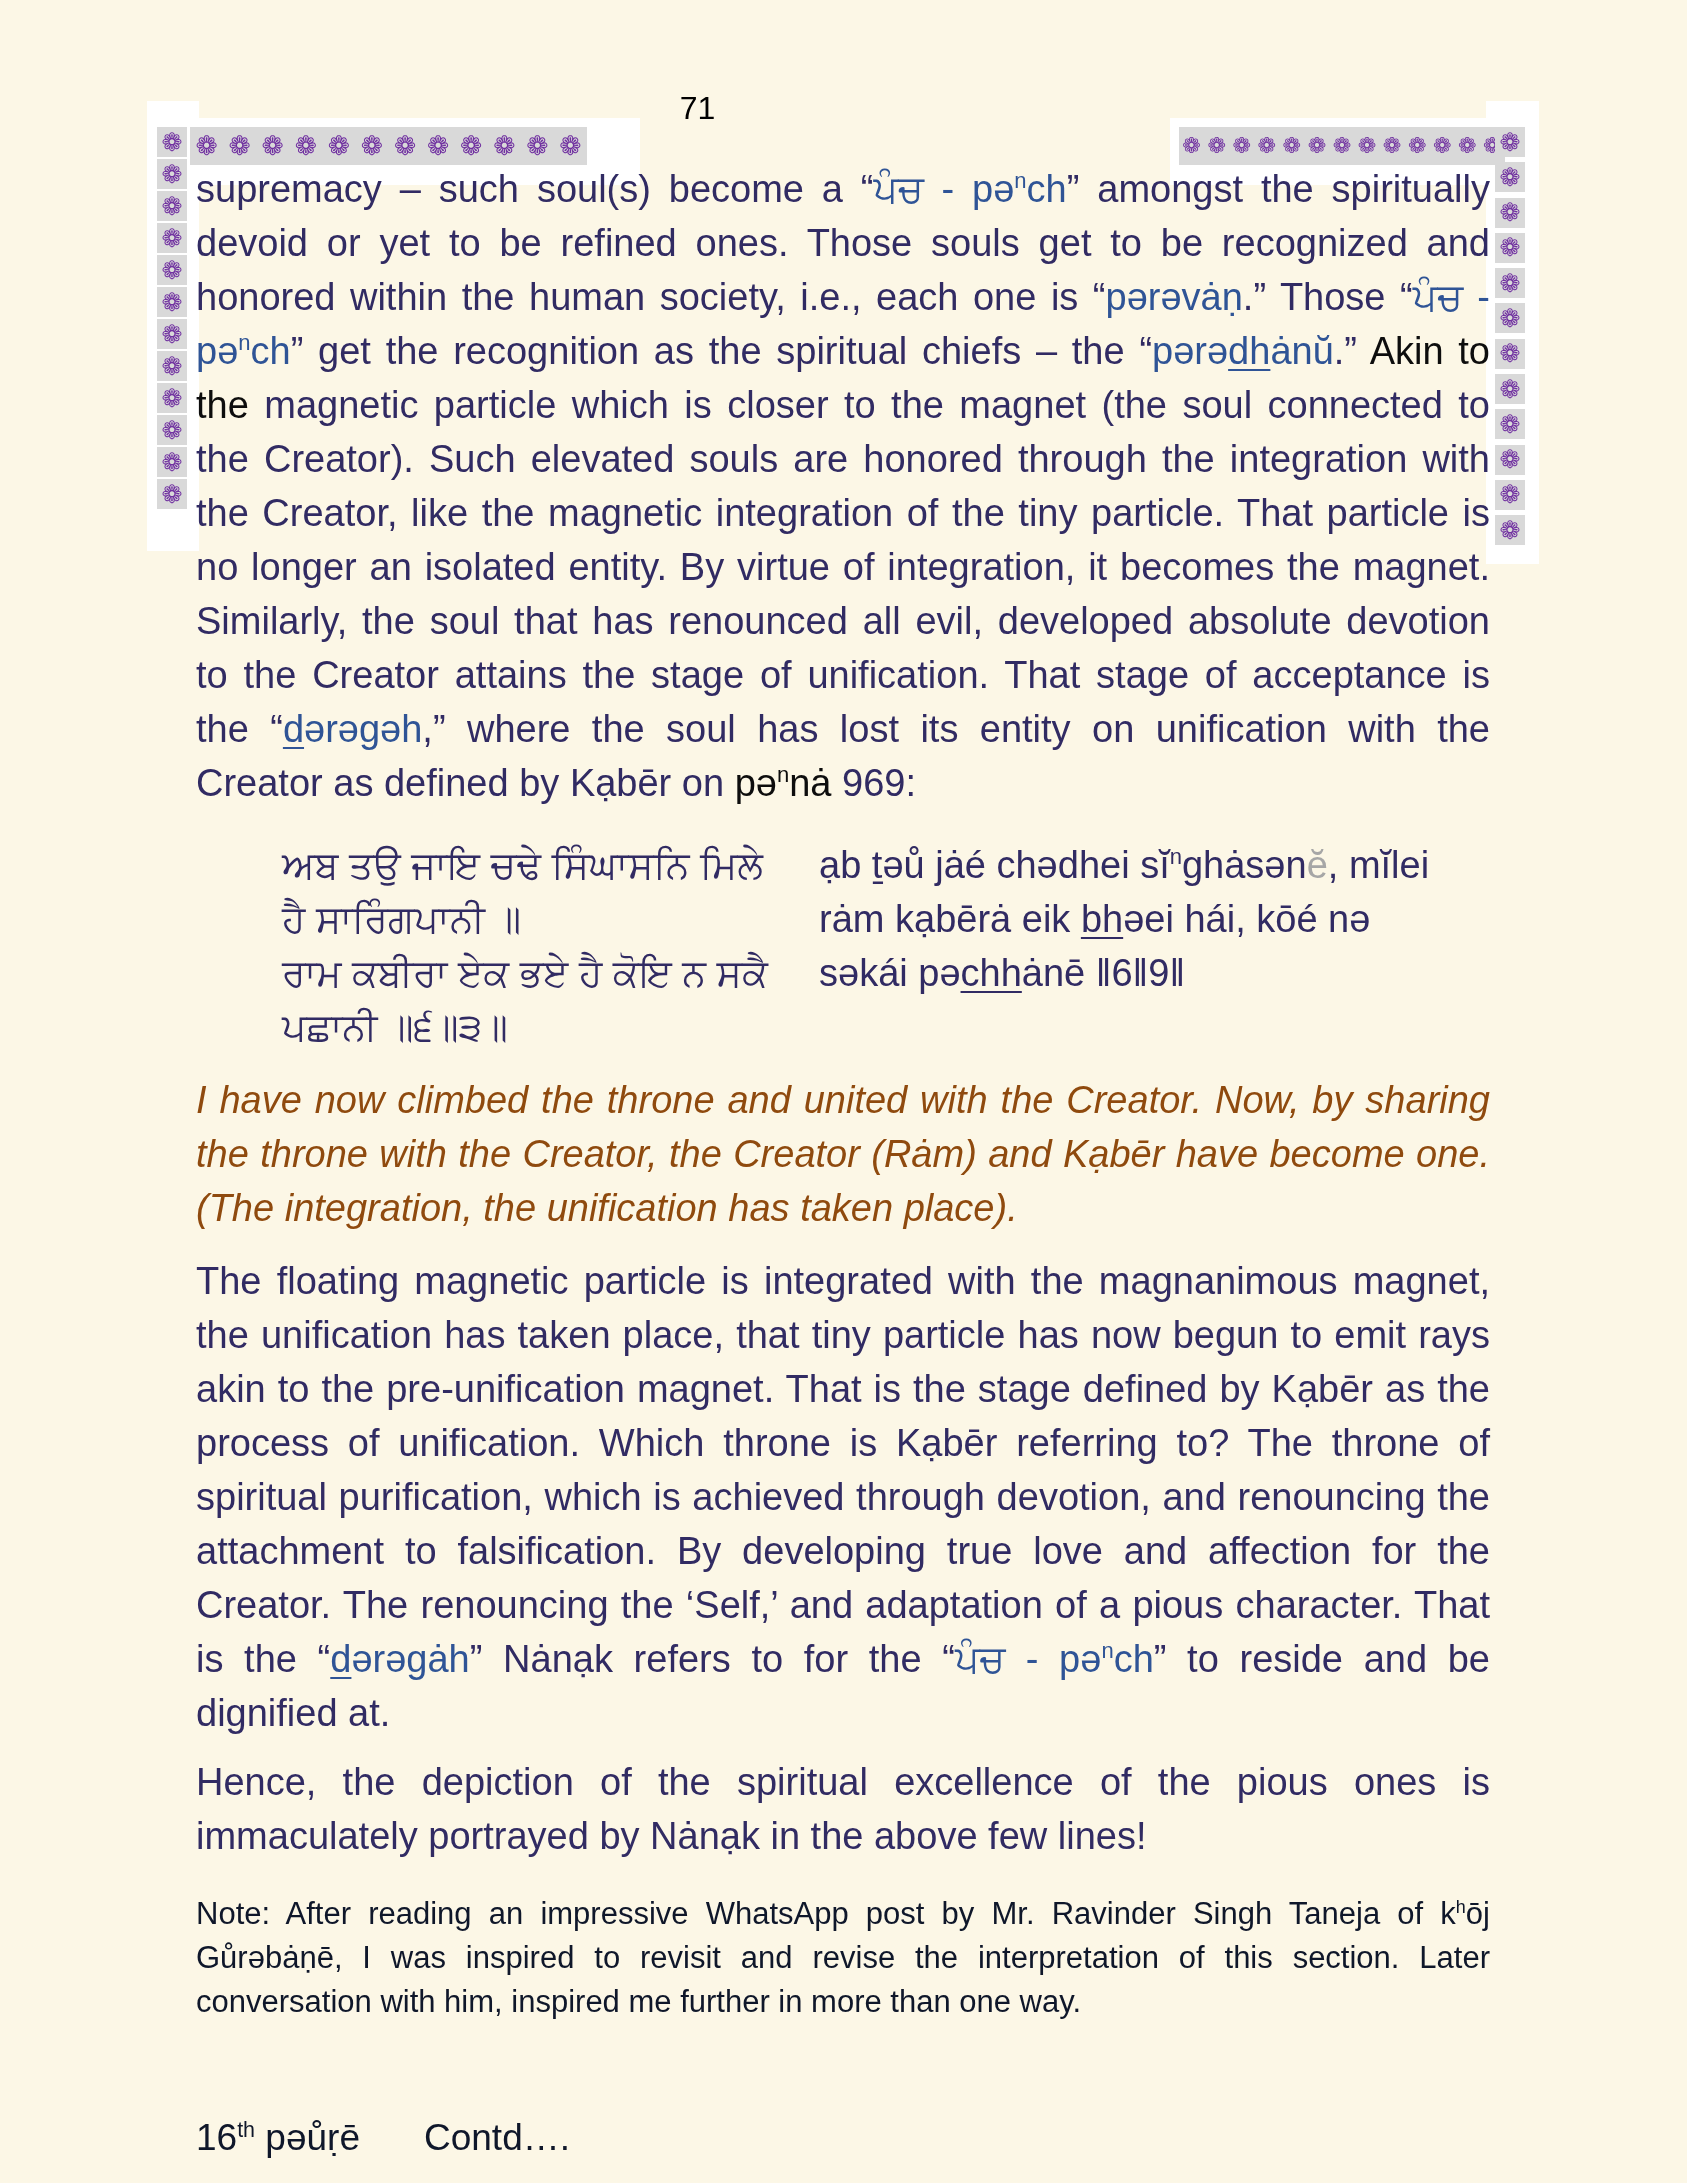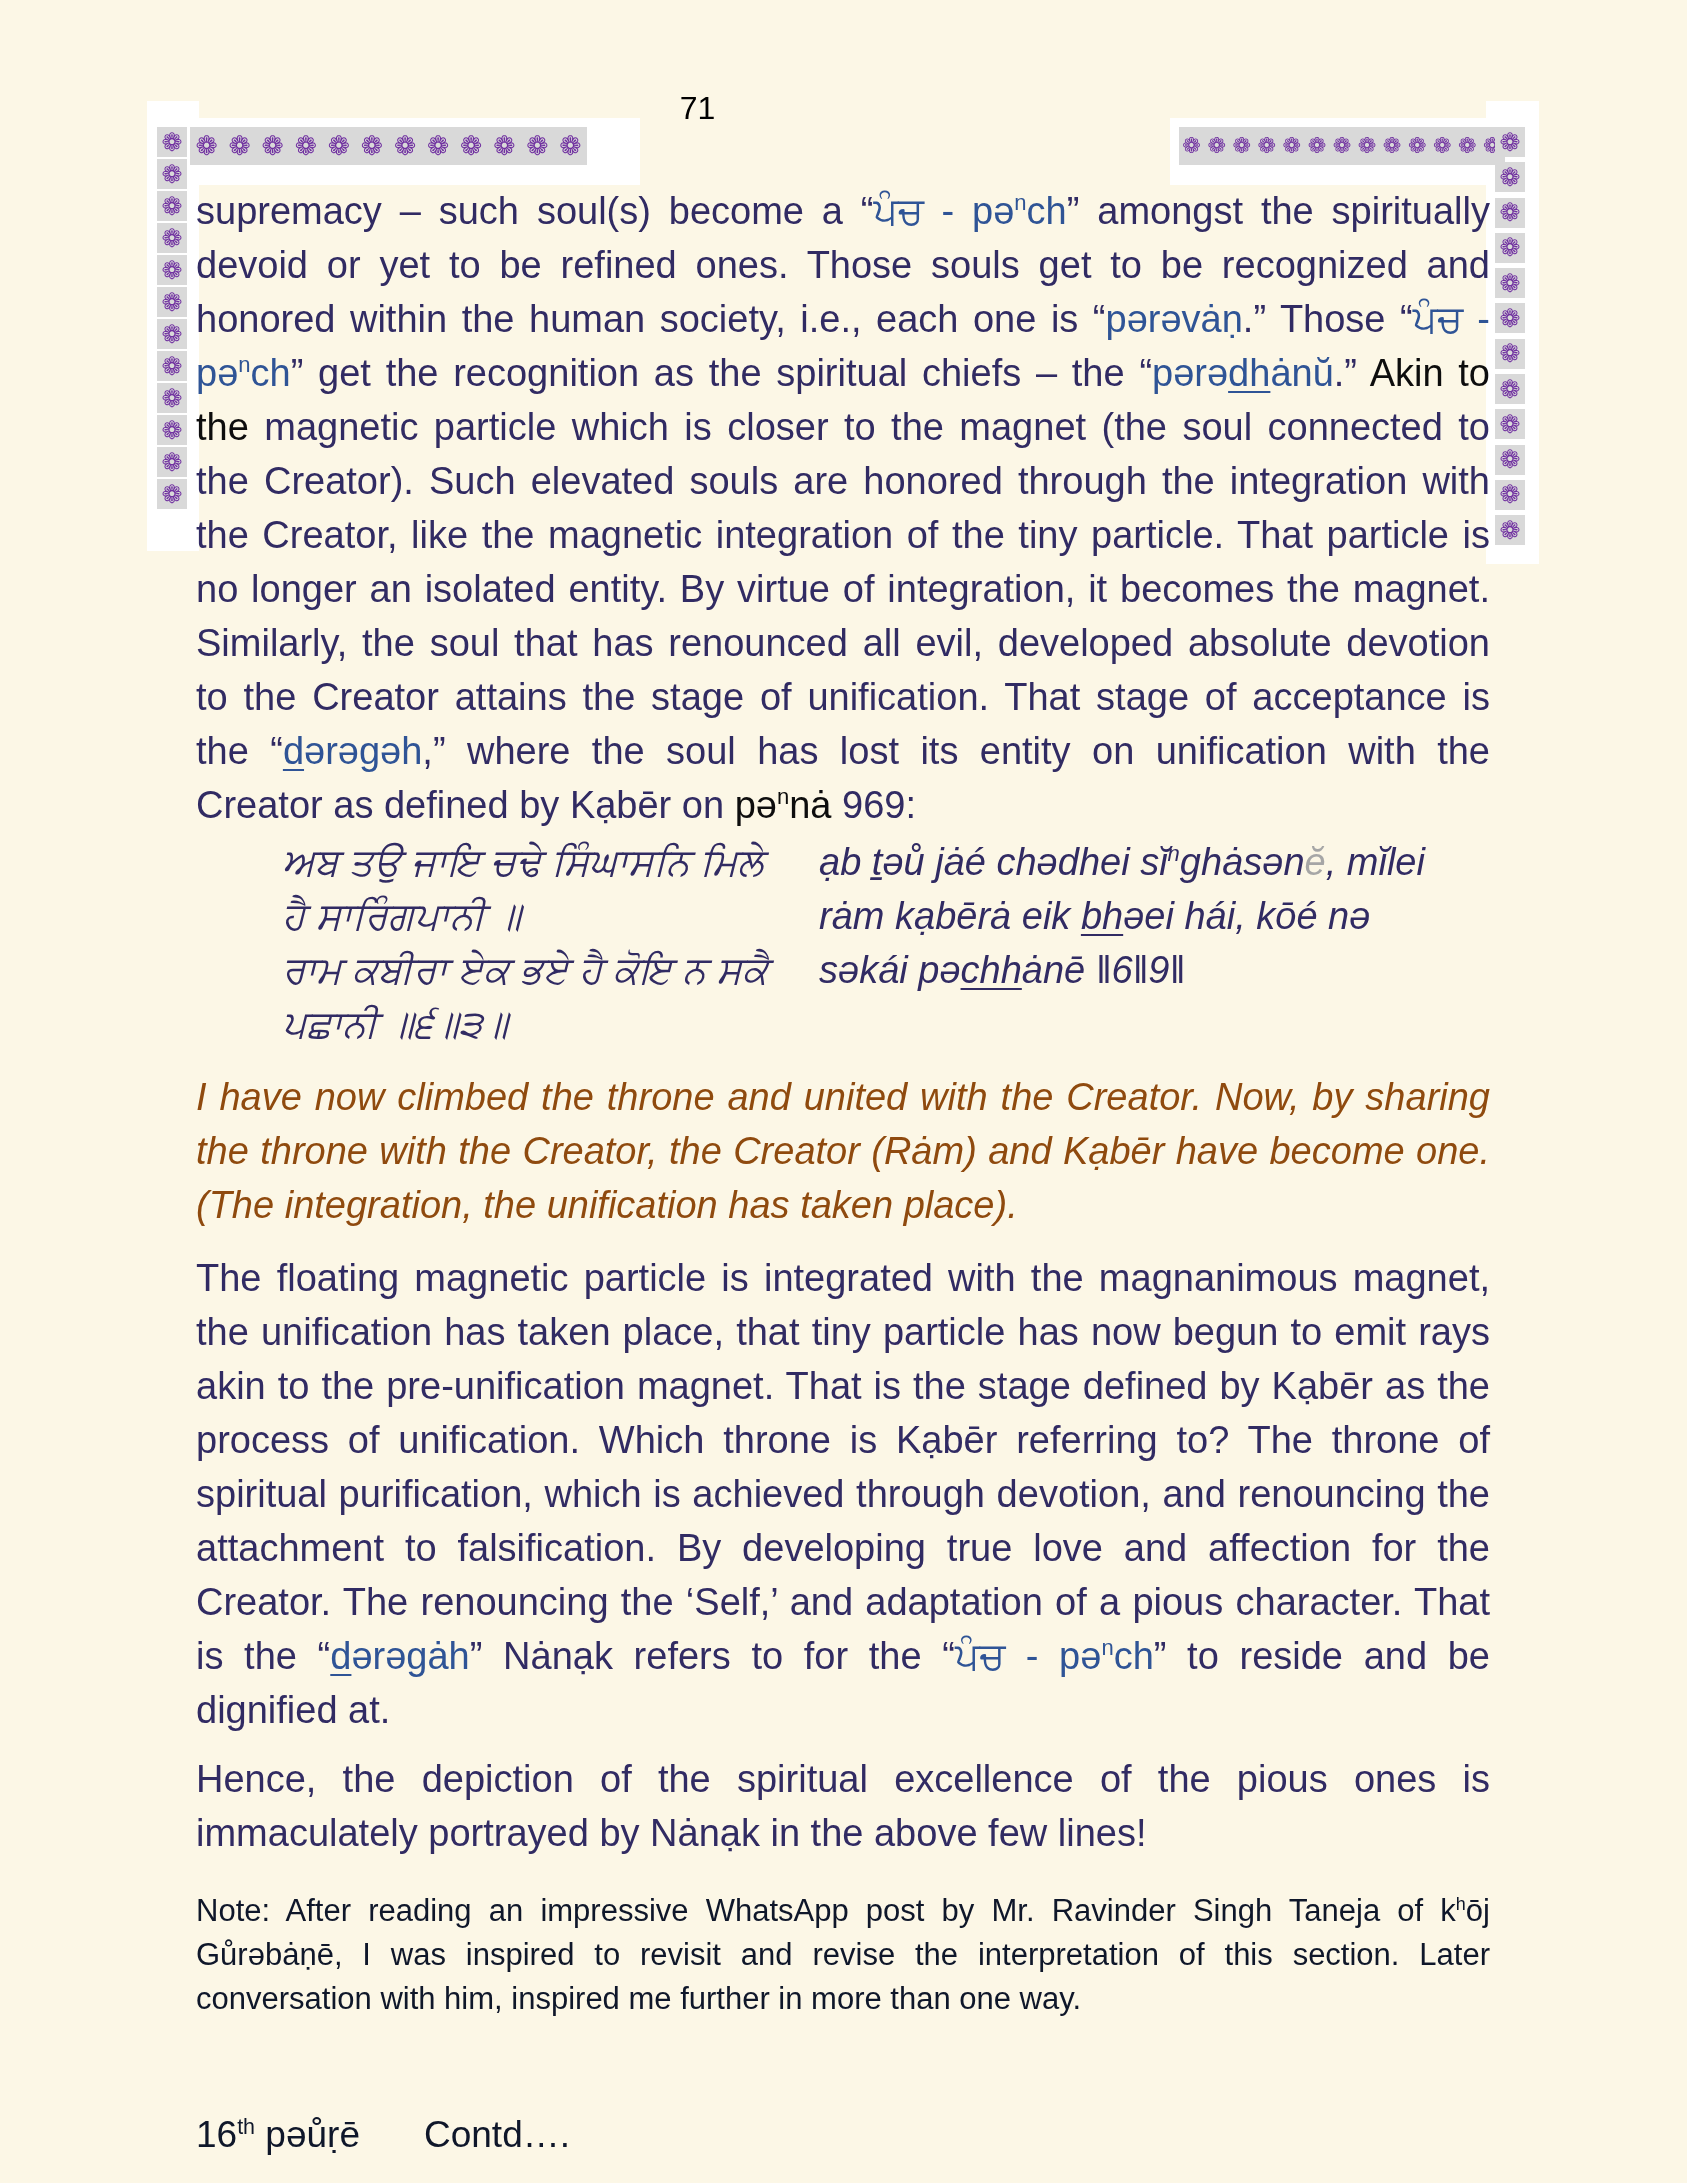--- a/index.html
+++ b/index.html
@@ -11,23 +11,23 @@
   }
   .whitebox{position:absolute;background:#ffffff;}
   .band{position:absolute;background:#d9d9d9;display:flex;align-items:center;justify-content:space-around;}
   .fcol{position:absolute;display:flex;flex-direction:column;}
   .fcell{width:30px;height:30px;background:#d9d9d9;display:flex;align-items:center;justify-content:center;}
   .flower{color:#7030a0;font-size:25px;line-height:1;}
   .band .flower{font-size:26.5px;}
   .band.small .flower{font-size:22px;}
   .pagenum{position:absolute;top:90px;left:0;width:1395px;text-align:center;
     font-size:32px;color:#000;}
-  .content{position:absolute;left:196px;top:184px;width:1294px;}
+  .content{position:absolute;left:196px;top:162px;width:1294px;}
   .para{font-size:38px;line-height:54px;text-align:justify;}
-  .verse{display:flex;margin-top:3px;font-style:italic;}
+  .verse{display:flex;margin-top:28px;}
   .verse-gur{margin-left:86px;width:463px;}
   .verse-tr{margin-left:74px;flex:1;}
   .vline{font-size:38px;line-height:54px;white-space:nowrap;}
   .translation{margin-top:19px;font-size:38px;line-height:54px;text-align:justify;
     font-style:italic;color:#8f4a0e;}
   .p3{margin-top:18.5px;}
   .p4{margin-top:15px;}
   .note{margin-top:29px;font-size:31px;line-height:44px;color:#0f172a;text-align:justify;}
   .footer-line{margin-top:93px;font-size:37px;color:#0f172a;}
   

